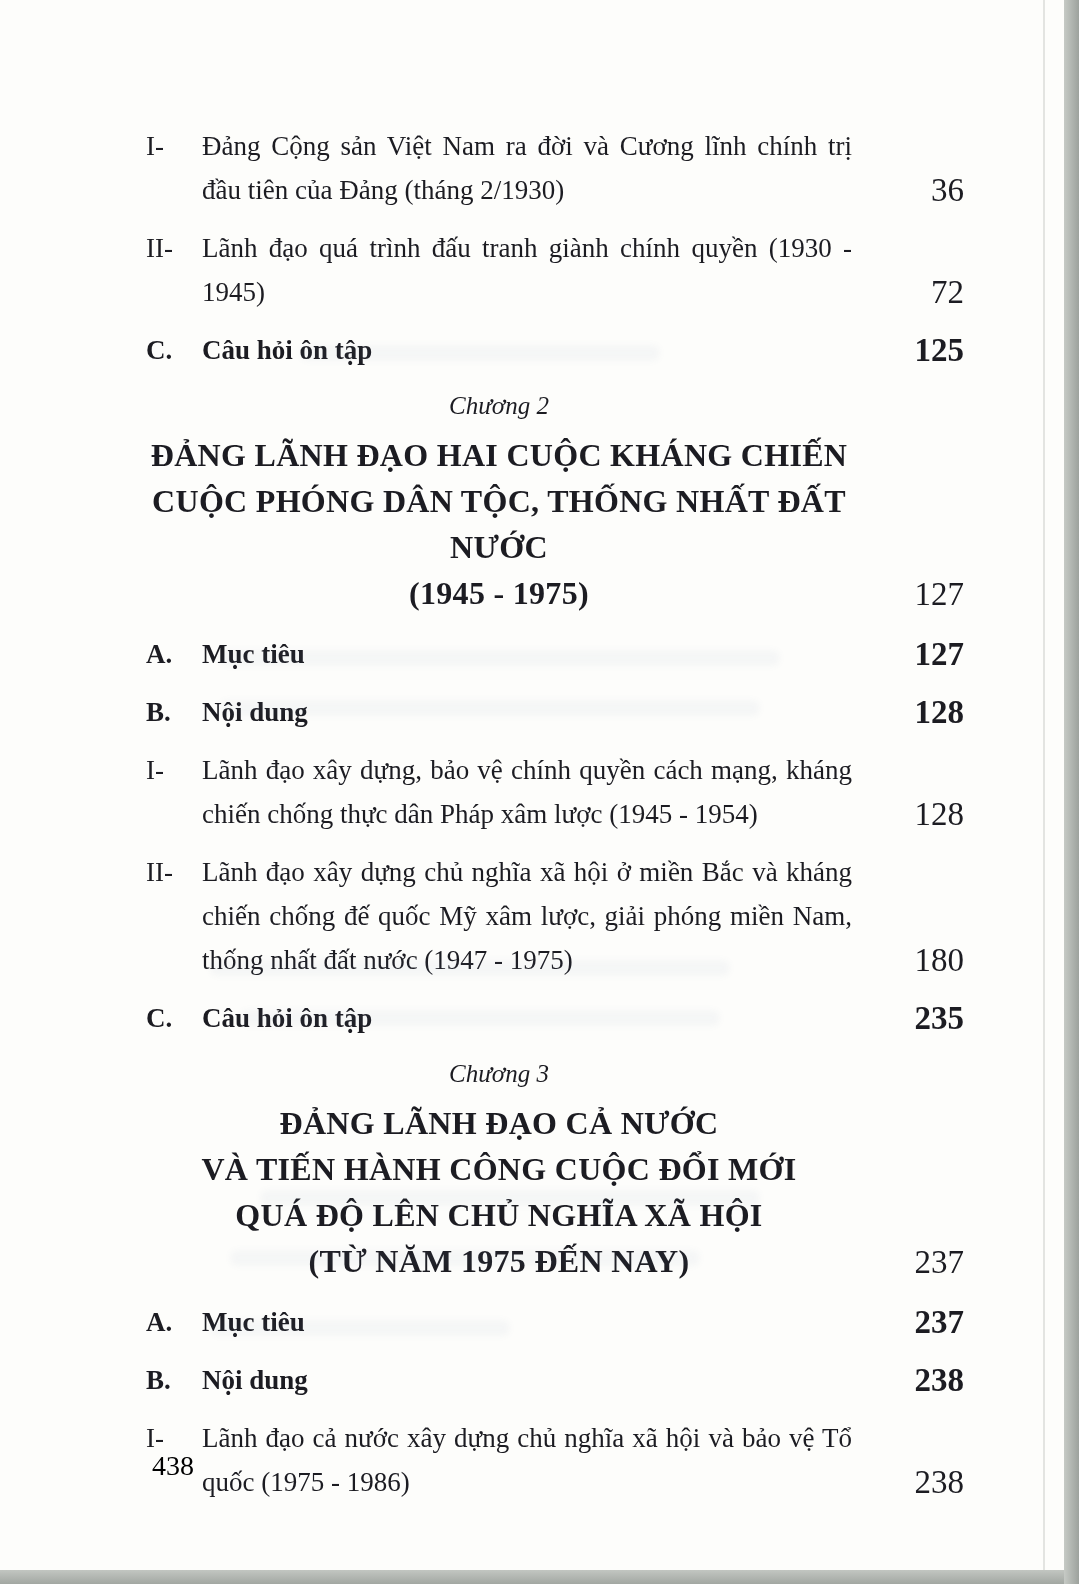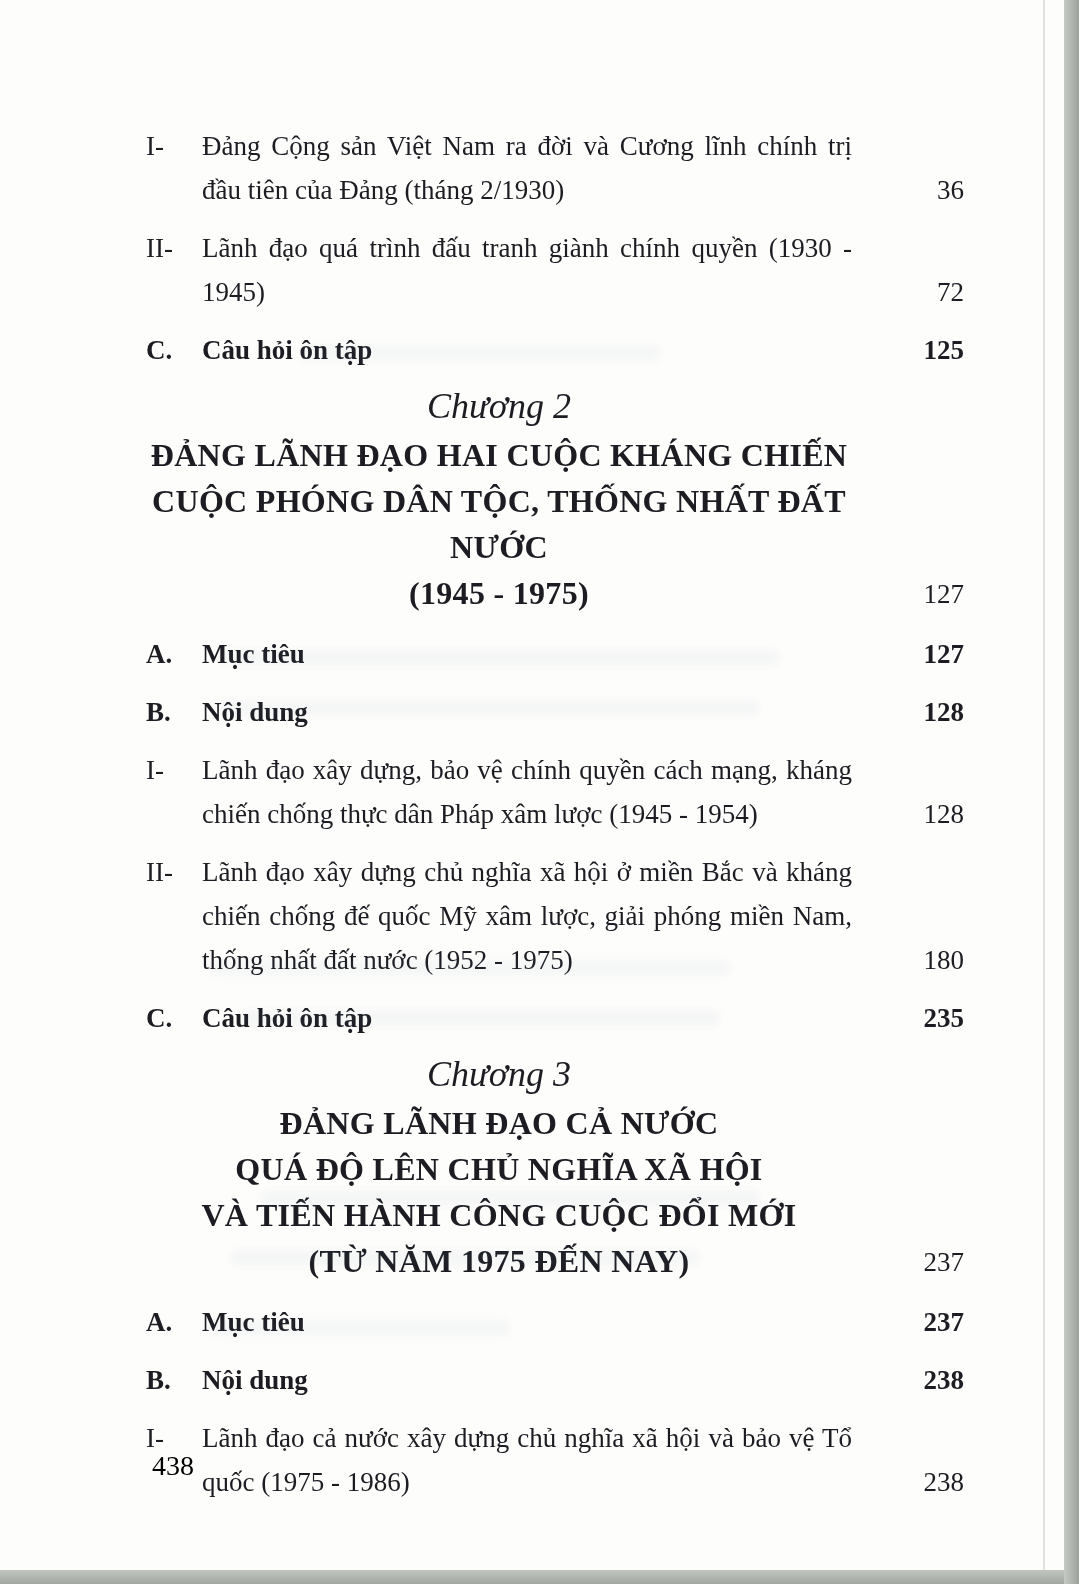--- a/index.html
+++ b/index.html
@@ -44,37 +44,37 @@
   .entry .label {
     position: absolute; left: 0; top: 0;
   }
   .entry .text {
     display: block;
     text-align: justify;
   }
   .entry .pageno, .chapter .pageno {
     position: absolute;
     right: 0; bottom: 0;
-    font-size: 27px;
+    font-size: 33px;
     line-height: 44px;
     font-weight: normal;
   }
   .entry.bold { font-weight: bold; }
   .entry.bold .pageno { font-weight: bold; }
   .chapter {
     position: relative;
     margin-right: 112px;
     margin-top: 10px;
     margin-bottom: 16px;
     text-align: center;
   }
   .chapter .pageno { right: -112px; }
   .chapter-label {
     font-style: italic;
-    font-size: 36px;
+    font-size: 25px;
     line-height: 40px;
     margin-bottom: 6px;
   }
   .chapter-title-line {
     font-weight: bold;
     font-size: 32px;
     line-height: 46px;
     letter-spacing: 0.3px;
   }
   .footer {
@@ -130,33 +130,33 @@
         <span class="text">Nội dung</span>
         <span class="pageno">128</span>
       </div>
       <div class="entry">
         <span class="label">I-</span>
         <span class="text">Lãnh đạo xây dựng, bảo vệ chính quyền cách mạng, kháng chiến chống thực dân Pháp xâm lược (1945 - 1954)</span>
         <span class="pageno">128</span>
       </div>
       <div class="entry">
         <span class="label">II-</span>
-        <span class="text">Lãnh đạo xây dựng chủ nghĩa xã hội ở miền Bắc và kháng chiến chống đế quốc Mỹ xâm lược, giải phóng miền Nam, thống nhất đất nước (1952 - 1975)</span>
+        <span class="text">Lãnh đạo xây dựng chủ nghĩa xã hội ở miền Bắc và kháng chiến chống đế quốc Mỹ xâm lược, giải phóng miền Nam, thống nhất đất nước (1947 - 1975)</span>
         <span class="pageno">180</span>
       </div>
       <div class="entry bold">
         <span class="label">C.</span>
         <span class="text">Câu hỏi ôn tập</span>
         <span class="pageno">235</span>
       </div>
       <div class="chapter">
         <div class="chapter-label">Chương 3</div>
         <div class="chapter-title-line">ĐẢNG LÃNH ĐẠO CẢ NƯỚC</div>
+        <div class="chapter-title-line">VÀ TIẾN HÀNH CÔNG CUỘC ĐỔI MỚI</div>
         <div class="chapter-title-line">QUÁ ĐỘ LÊN CHỦ NGHĨA XÃ HỘI</div>
-        <div class="chapter-title-line">VÀ TIẾN HÀNH CÔNG CUỘC ĐỔI MỚI</div>
         <div class="chapter-title-line">(TỪ NĂM 1975 ĐẾN NAY)</div>
         <span class="pageno">237</span>
       </div>
       <div class="entry bold">
         <span class="label">A.</span>
         <span class="text">Mục tiêu</span>
         <span class="pageno">237</span>
       </div>
       <div class="entry bold">
         <span class="label">B.</span>

